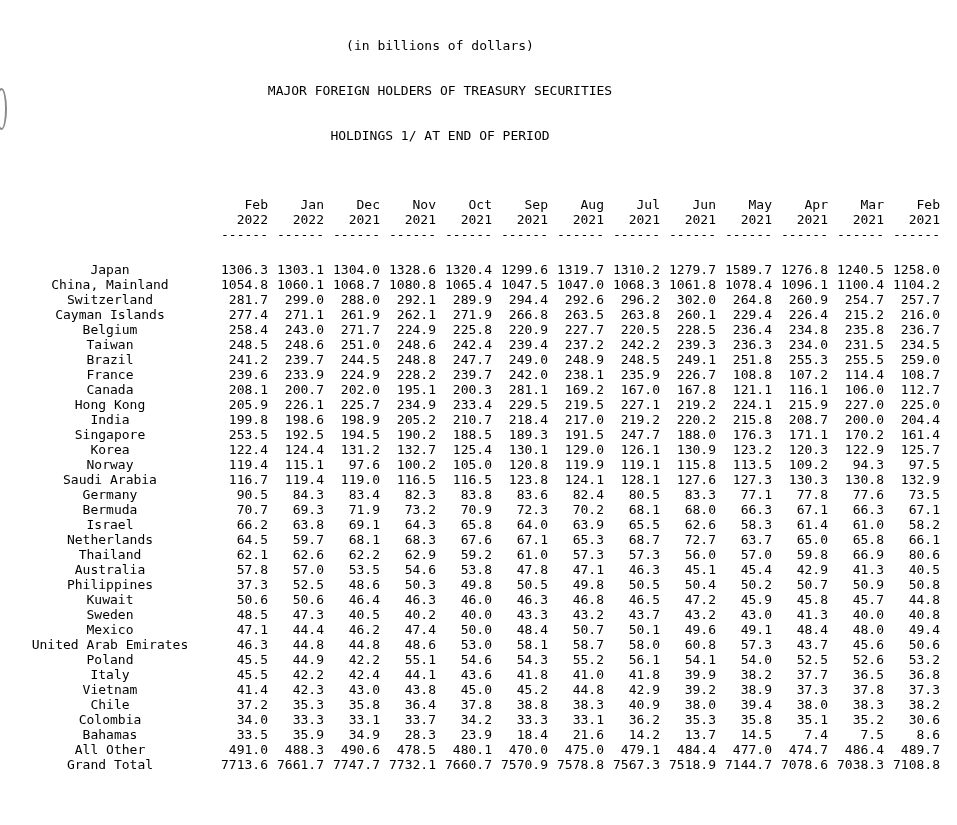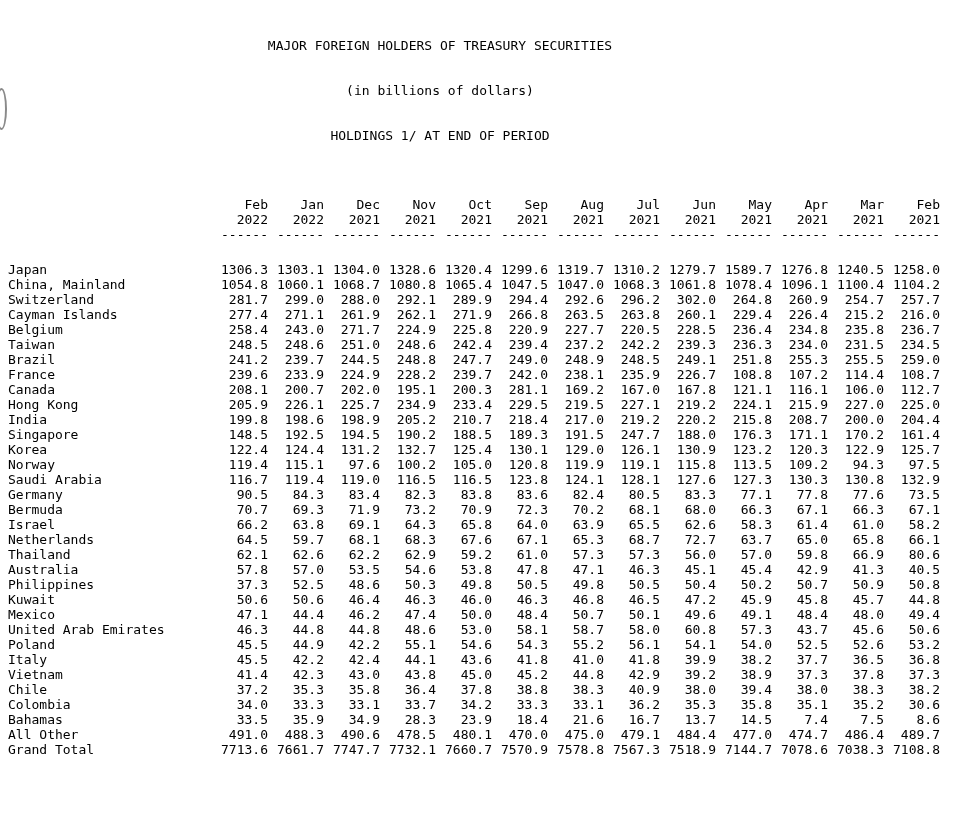--- a/index.html
+++ b/index.html
@@ -27,21 +27,21 @@
     margin-left: 8px;
     margin-top: 24px;
   }
   table.report th, table.report td {
     padding: 0;
     font-weight: normal;
     font-size: 13px;
     line-height: 15px;
     overflow: hidden;
   }
-  th.label, td.label { width: 204px; text-align: left; white-space: pre; }
+  th.label, td.label { width: 204px; text-align: center; white-space: pre; }
   th.num, td.num { width: 56px; text-align: right; white-space: pre; }
   thead tr.head-underline th { padding-bottom: 20px; }
   tbody tr.spacer td { height: 13px; }
   .edge-artifact {
     position: absolute;
     left: -4px;
     top: 88px;
     width: 7px;
     height: 38px;
     border: 2px solid #8a8a8a;
@@ -50,22 +50,22 @@
   }
 </style>
 </head>
 <body>
 
 <div class="page">
 
   <div class="edge-artifact"></div>
 
   <div class="title-block">
+    <span class="title-line">(in billions of dollars)</span>
     <span class="title-line">MAJOR FOREIGN HOLDERS OF TREASURY SECURITIES</span>
-    <span class="title-line">(in billions of dollars)</span>
     <span class="title-line">HOLDINGS 1/ AT END OF PERIOD</span>
   </div>
 
   <table class="report">
     <thead>
         <tr class="head-month">
           <th class="label"></th>
           <th class="num">Feb</th>
           <th class="num">Jan</th>
           <th class="num">Dec</th>
@@ -285,21 +285,21 @@
           <td class="num">217.0</td>
           <td class="num">219.2</td>
           <td class="num">220.2</td>
           <td class="num">215.8</td>
           <td class="num">208.7</td>
           <td class="num">200.0</td>
           <td class="num">204.4</td>
         </tr>
         <tr class="data-row">
           <td class="label">Singapore</td>
-          <td class="num">148.5</td>
+          <td class="num">253.5</td>
           <td class="num">192.5</td>
           <td class="num">194.5</td>
           <td class="num">190.2</td>
           <td class="num">188.5</td>
           <td class="num">189.3</td>
           <td class="num">191.5</td>
           <td class="num">247.7</td>
           <td class="num">188.0</td>
           <td class="num">176.3</td>
           <td class="num">171.1</td>
@@ -476,20 +476,36 @@
           <td class="num">46.3</td>
           <td class="num">46.8</td>
           <td class="num">46.5</td>
           <td class="num">47.2</td>
           <td class="num">45.9</td>
           <td class="num">45.8</td>
           <td class="num">45.7</td>
           <td class="num">44.8</td>
         </tr>
         <tr class="data-row">
+          <td class="label">Sweden</td>
+          <td class="num">48.5</td>
+          <td class="num">47.3</td>
+          <td class="num">40.5</td>
+          <td class="num">40.2</td>
+          <td class="num">40.0</td>
+          <td class="num">43.3</td>
+          <td class="num">43.2</td>
+          <td class="num">43.7</td>
+          <td class="num">43.2</td>
+          <td class="num">43.0</td>
+          <td class="num">41.3</td>
+          <td class="num">40.0</td>
+          <td class="num">40.8</td>
+        </tr>
+        <tr class="data-row">
           <td class="label">Mexico</td>
           <td class="num">47.1</td>
           <td class="num">44.4</td>
           <td class="num">46.2</td>
           <td class="num">47.4</td>
           <td class="num">50.0</td>
           <td class="num">48.4</td>
           <td class="num">50.7</td>
           <td class="num">50.1</td>
           <td class="num">49.6</td>
@@ -596,21 +612,21 @@
         </tr>
         <tr class="data-row">
           <td class="label">Bahamas</td>
           <td class="num">33.5</td>
           <td class="num">35.9</td>
           <td class="num">34.9</td>
           <td class="num">28.3</td>
           <td class="num">23.9</td>
           <td class="num">18.4</td>
           <td class="num">21.6</td>
-          <td class="num">16.7</td>
+          <td class="num">14.2</td>
           <td class="num">13.7</td>
           <td class="num">14.5</td>
           <td class="num">7.4</td>
           <td class="num">7.5</td>
           <td class="num">8.6</td>
         </tr>
         <tr class="data-row">
           <td class="label">All Other</td>
           <td class="num">491.0</td>
           <td class="num">488.3</td>

